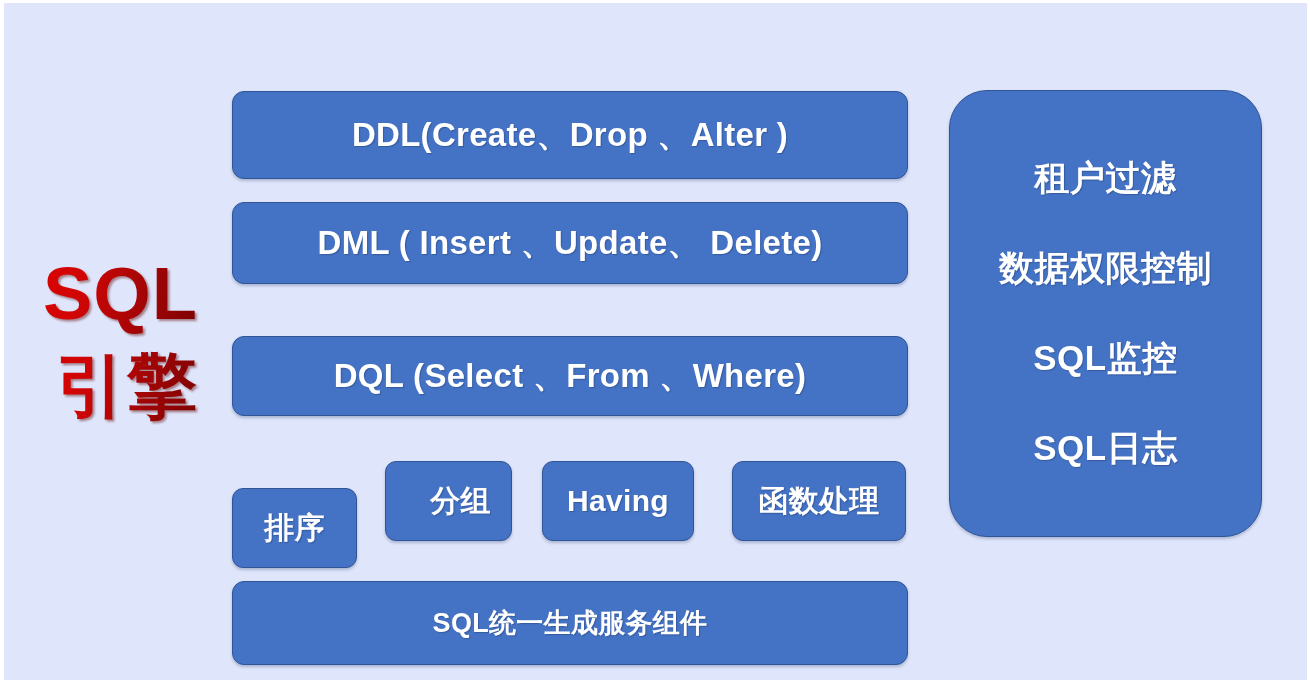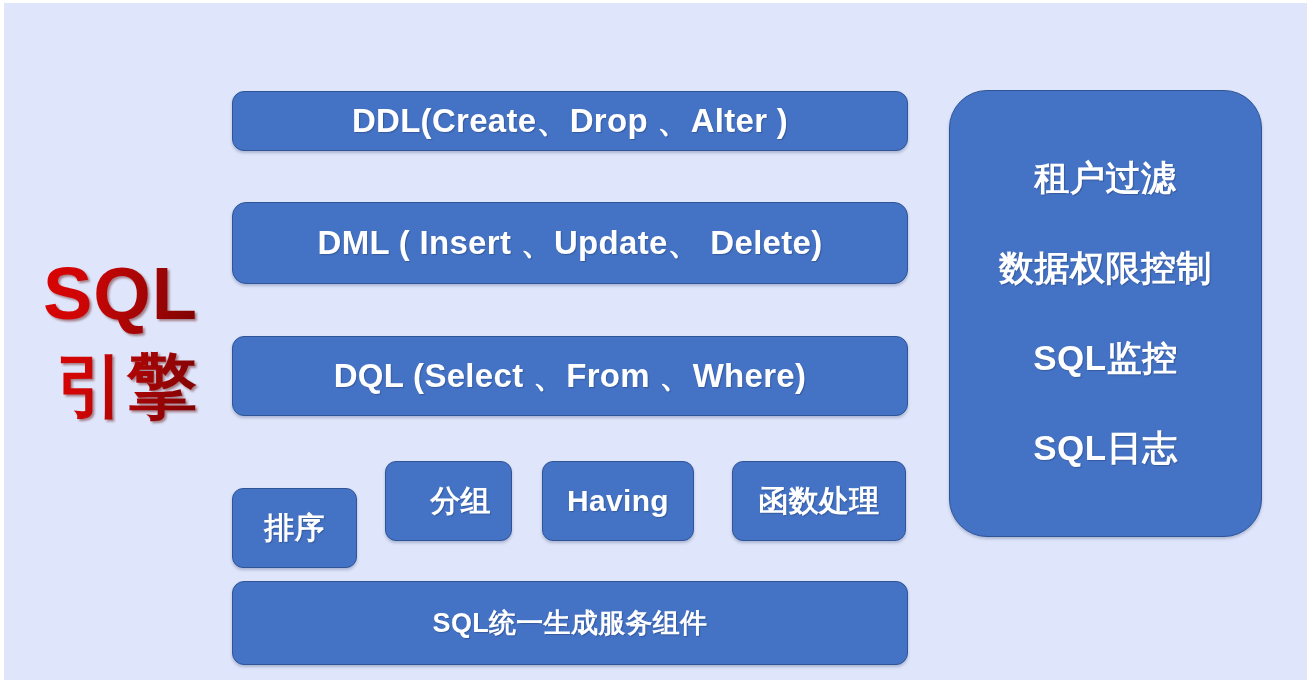--- a/index.html
+++ b/index.html
@@ -64,22 +64,22 @@
     justify-content: center;
     color: #ffffff;
     font-weight: 700;
     text-align: center;
     white-space: nowrap;
     letter-spacing: 0.3px;
     text-shadow: 1px 1px 1px rgba(25, 45, 90, 0.35);
   }
 
   .row-box   { left: 228px; width: 676px; font-size: 33px; }
-  #box-ddl   { top: 88px;  height: 60px; }
-  #box-dml   { top: 199px; height: 82px; border-radius: 14px; }
+  #box-ddl   { top: 88px;  height: 88px; }
+  #box-dml   { top: 199px; height: 82px; }
   #box-dql   { top: 333px; height: 80px; text-align: center; }
   #box-bottom{ top: 578px; height: 84px; font-size: 27px; }
 
   .chip {
     position: absolute;
     top: 458px;
     height: 80px;
     font-size: 30px;
     border-radius: 11px;
   }

